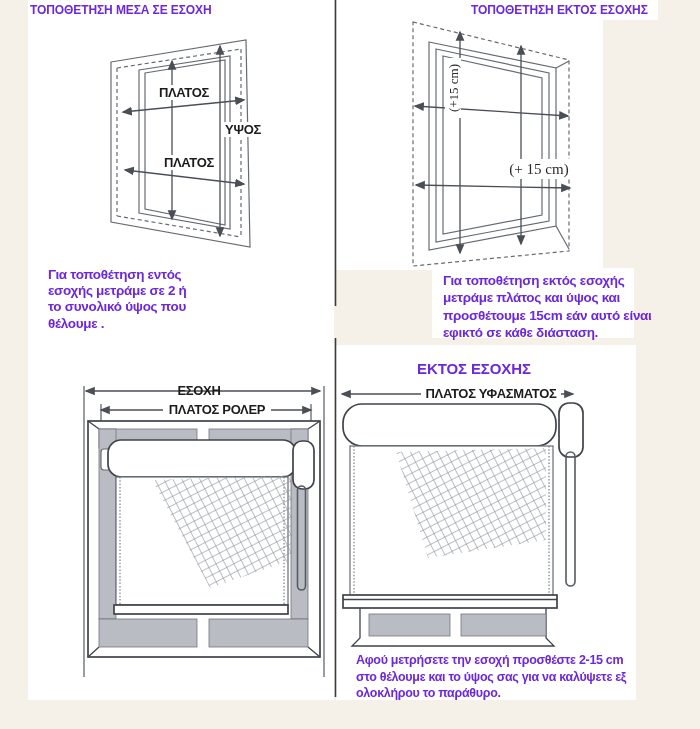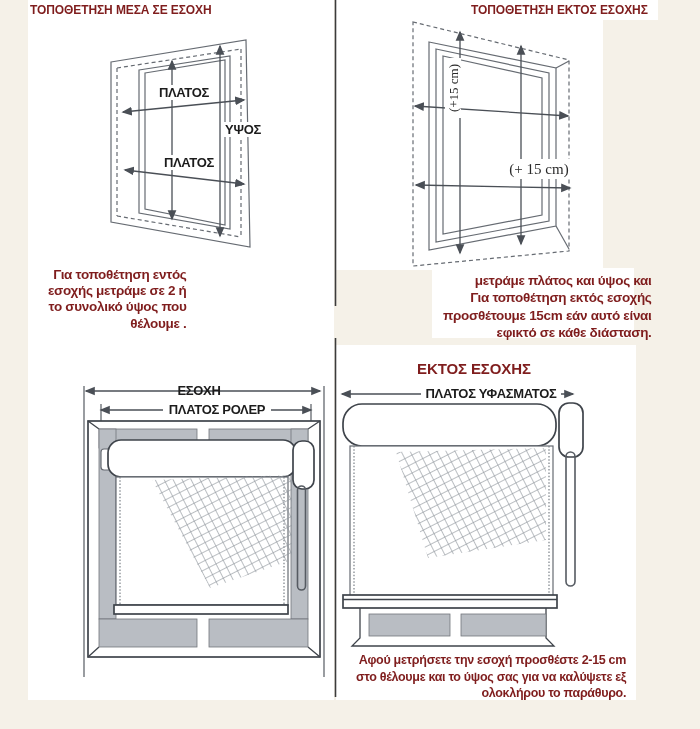--- a/index.html
+++ b/index.html
@@ -8,21 +8,21 @@
   .panel { position:absolute; background:#ffffff; }
   .p-tl  { left:28px;  top:0;     width:306px; height:360px; }
   .p-trt { left:336px; top:0;     width:322px; height:20px; }
   .p-tr  { left:336px; top:0;     width:267px; height:270px; }
   .p-rtx { left:432px; top:268px; width:202px; height:70px; }
   .p-bl  { left:28px;  top:338px; width:306px; height:362px; }
   .p-br  { left:336px; top:345px; width:300px; height:355px; }
 
   svg.canvas { position:absolute; left:0; top:0; }
 
-  .blk { position:absolute; color:#7f1d1d; font-weight:bold; white-space:nowrap;text-align:right; }
+  .blk { position:absolute; color:#6d28d9; font-weight:bold; white-space:nowrap; }
   .ttl { font-size:12px; letter-spacing:-0.1px; }
   .t-l { left:30px;  top:3px; }
   .t-r { left:471px; top:3px; }
   .t-br{ left:417px; top:360px; font-size:15px; }
   .cap { font-size:13.5px; letter-spacing:-0.3px; }
   .c-l { left:48px;  top:267px; line-height:16.2px; }
   .c-r { left:443px; top:272px; line-height:17.3px; }
   .c-b { left:356px; top:652px; line-height:16.6px; font-size:12.5px; letter-spacing:-0.3px; }
 
   
@@ -162,22 +162,22 @@
   <div class="blk ttl t-r">ΤΟΠΟΘΕΤΗΣΗ ΕΚΤΟΣ ΕΣΟΧΗΣ</div>
   <div class="blk ttl t-br">ΕΚΤΟΣ ΕΣΟΧΗΣ</div>
 
   <div class="blk cap c-l">
     <div>Για τοποθέτηση εντός</div>
     <div>εσοχής μετράμε σε 2 ή</div>
     <div>το συνολικό ύψος που</div>
     <div>θέλουμε .</div>
   </div>
   <div class="blk cap c-r">
+    <div>Για   τοποθέτηση εκτός εσοχής</div>
     <div>μετράμε πλάτος και ύψος και</div>
-    <div>Για   τοποθέτηση εκτός εσοχής</div>
     <div>προσθέτουμε 15cm εάν αυτό είναι</div>
     <div>εφικτό σε κάθε διάσταση.</div>
   </div>
   <div class="blk cap c-b">
     <div>Αφού μετρήσετε την εσοχή προσθέστε 2-15 cm</div>
     <div>στο θέλουμε και το ύψος σας για να καλύψετε εξ</div>
     <div>ολοκλήρου το παράθυρο.</div>
   </div>
 
 </div>

